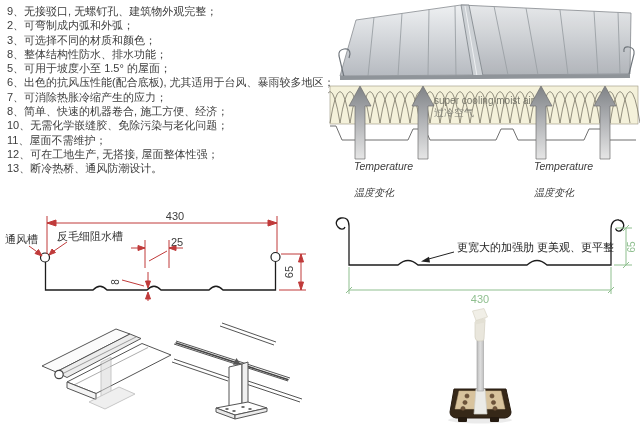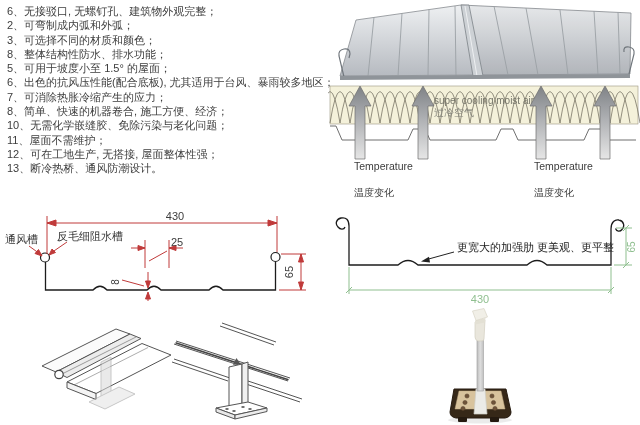--- a/index.html
+++ b/index.html
@@ -2,33 +2,33 @@
 <html><head>
 <meta charset="utf-8">
 <style>
   html,body{margin:0;padding:0;background:#fff;}
   #page{position:relative;width:640px;height:425px;background:#ffffff;overflow:hidden;
         font-family:"Liberation Sans","DejaVu Sans",sans-serif;}
   .abs{position:absolute;}
   .fl{left:7px;top:4px;width:322px;}
   .fl-item{font-size:11px;line-height:14.3px;color:#3d3d3d;white-space:nowrap;}
   .roof{left:328px;top:2px;width:312px;height:192px;}
-  .cap{position:absolute;top:158px;}
+  .cap{position:absolute;top:158px;font-style:italic;}
   .cap .en{display:block;font-size:10.5px;color:#3c3c3c;}
   .cap .zh{display:block;font-size:10px;color:#3c3c3c;margin-top:14px;}
   svg{display:block;}
   text{font-family:"Liberation Sans","DejaVu Sans",sans-serif;}
 </style>
 </head>
 <body>
 
 <div id="page">
 
   <div class="abs fl">
-    <div class="fl-item">6、无接驳口, 无螺钉孔、建筑物外观完整；</div>
+    <div class="fl-item">9、无接驳口, 无螺钉孔、建筑物外观完整；</div>
     <div class="fl-item">2、可弯制成内弧和外弧；</div>
     <div class="fl-item">3、可选择不同的材质和颜色；</div>
     <div class="fl-item">8、整体结构性防水、排水功能；</div>
     <div class="fl-item">5、可用于坡度小至 1.5° 的屋面；</div>
     <div class="fl-item">6、出色的抗风压性能(配合底板), 尤其适用于台风、暴雨较多地区；</div>
     <div class="fl-item">7、可消除热胀冷缩产生的应力；</div>
     <div class="fl-item">8、简单、快速的机器卷合, 施工方便、经济；</div>
     <div class="fl-item">10、无需化学嵌缝胶、免除污染与老化问题；</div>
     <div class="fl-item">11、屋面不需维护；</div>
     <div class="fl-item">12、可在工地生产, 无搭接, 屋面整体性强；</div>

